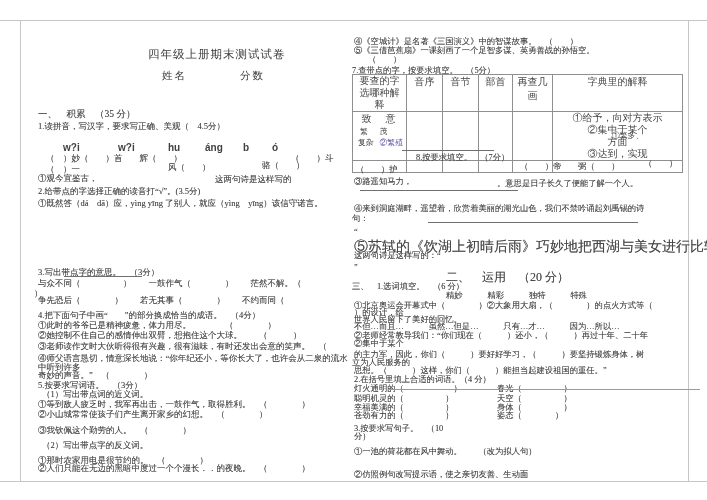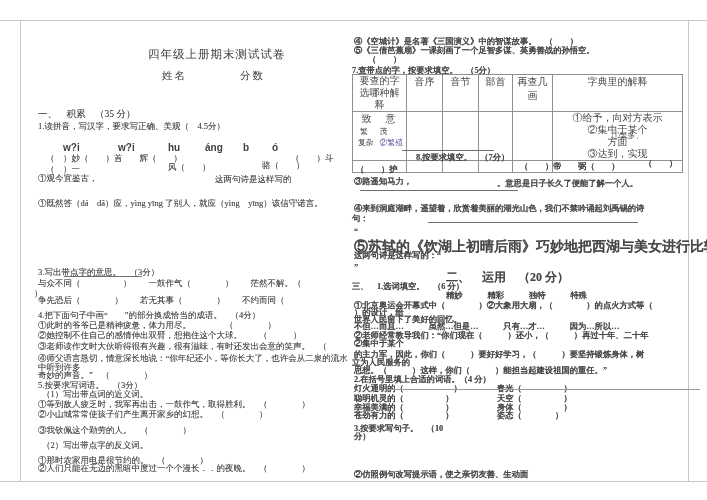--- a/index.html
+++ b/index.html
@@ -1,21 +1,21 @@
 <!DOCTYPE html>
 <html><head>
 <meta charset="utf-8">
 <style>
   html,body{margin:0;padding:0;background:#ffffff;}
   #canvas{position:relative;width:707px;height:500px;background:#ffffff;overflow:hidden;
           font-family:"Liberation Serif","DejaVu Serif",serif;color:#474747;}
   .sheet{position:absolute;inset:0;filter:blur(0.25px);}
   .L,.R{position:absolute;white-space:nowrap;font-size:8.5px;line-height:1.15;
         text-shadow:0 0 0.6px rgba(80,80,80,.55);}
-  .R{font-size:8.3px;font-weight:bold;}
+  .R{font-size:8.3px;}
   .py{position:absolute;font-family:"Liberation Sans",sans-serif;font-size:10px;font-weight:bold;color:#3f3f3f;}
   .rule{position:absolute;height:0;border-top:1px solid #c6c6c6;}
   .rule.dark{border-top-color:#6f6f6f;}
   .vrule{position:absolute;width:0;border-left:1px solid #c6c6c6;}
   .title{position:absolute;font-size:11.5px;letter-spacing:1px;color:#3c3c3c;white-space:nowrap;}
   .hdr{position:absolute;font-size:10.5px;letter-spacing:2px;color:#3c3c3c;white-space:nowrap;}
   .t7{position:absolute;left:352px;top:74px;width:330px;border-collapse:collapse;table-layout:fixed;
       font-size:10px;color:#474747;}
   .t7 th,.t7 td{border:0.6px solid #8f8f8f;padding:0 2px;vertical-align:top;font-weight:normal;
       text-align:center;overflow:hidden;}
@@ -50,20 +50,21 @@
     <span class="py" style="left:272px;top:142px">ó</span>
 
     <div class="L" style="left:46px;top:154px">（　）妙（　　）首　　辉（　　）</div>
     <div class="L" style="left:291px;top:154px">（　　）斗</div>
     <div class="L" style="left:46px;top:165px">（　）一</div>
     <div class="L" style="left:168px;top:163px">风（　　）</div>
     <div class="L" style="left:262px;top:161px">骆（　　）</div>
     <div class="L" style="left:38px;top:174px">①观今宜鉴古，</div>
     <div class="L" style="left:215px;top:175px">这两句诗是这样写的</div>
 
+    <div class="L" style="left:38px;top:187px">2.给带点的字选择正确的读音打“√”。(3.5分)</div>
     <div class="L" style="left:38px;top:199px">①既然答（dá　dā）应，yìng yīng 了别人，就应（yìng　yīng）该信守诺言。</div>
 
     <div class="L" style="left:38px;top:268px">3.写出带点字的意思。　（3分）</div>
     <div class="rule dark" style="left:64px;top:276px;width:78px"></div>
     <div class="L" style="left:38px;top:279px">与众不同（　　　　　）　　一鼓作气（　　　　）　　茫然不解。（</div>
     <div class="L" style="left:34px;top:289px">）</div>
     <div class="L" style="left:38px;top:296px">争先恐后（　　　　）　　若无其事（　　　　）　　不约而同（</div>
 
     <div class="L" style="left:38px;top:311px">4.把下面句子中画“　　”的部分换成恰当的成语。　（4分）</div>
     <div class="L" style="left:38px;top:321px">①此时的爷爷已是精神疲惫，体力用尽。　　　　（　　　　）</div>
@@ -170,16 +171,17 @@
     <div class="rule" style="left:388px;top:389px;width:312px;border-top-color:#9a9a9a"></div>
     <div class="R" style="left:354px;top:394px">聪明机灵的（　　　　　）</div>
     <div class="R" style="left:497px;top:394px">天空（　　　　　）</div>
     <div class="R" style="left:354px;top:403px">幸福美满的（　　　　　）</div>
     <div class="R" style="left:497px;top:403px">身体（　　　　　）</div>
     <div class="R" style="left:354px;top:411px">苍劲有力的（　　　　　）</div>
     <div class="R" style="left:497px;top:411px">姿态（　　　　）</div>
 
     <div class="R" style="left:354px;top:424px">3.按要求写句子。　（10</div>
     <div class="R" style="left:354px;top:432px">分）</div>
+    <div class="R" style="left:354px;top:447px">①一池的荷花都在风中舞动。　　（改为拟人句）</div>
     <div class="R" style="left:354px;top:470px">②仿照例句改写提示语，使之亲切友善、生动面</div>
 
   </div>
 </div>
 
 </body></html>

